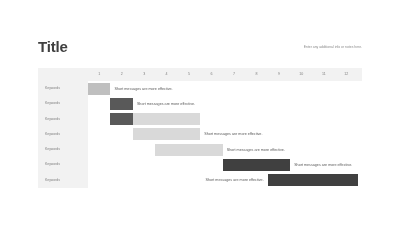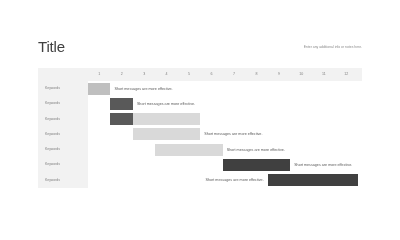--- a/index.html
+++ b/index.html
@@ -29,21 +29,21 @@
     left: 38px;
     top: 38px;
     width: 324px;
     height: 22px;
   }
   .slide-title {
     position: absolute;
     left: 0;
     top: 0;
     font-size: 15px;
-    font-weight: normal;
+    font-weight: bold;
     color: #404040;
     letter-spacing: -0.2px;
     line-height: 18px;
     white-space: nowrap;
   }
   .notes-text {
     position: absolute;
     right: 0;
     top: 6px;
     font-size: 3.4px;

